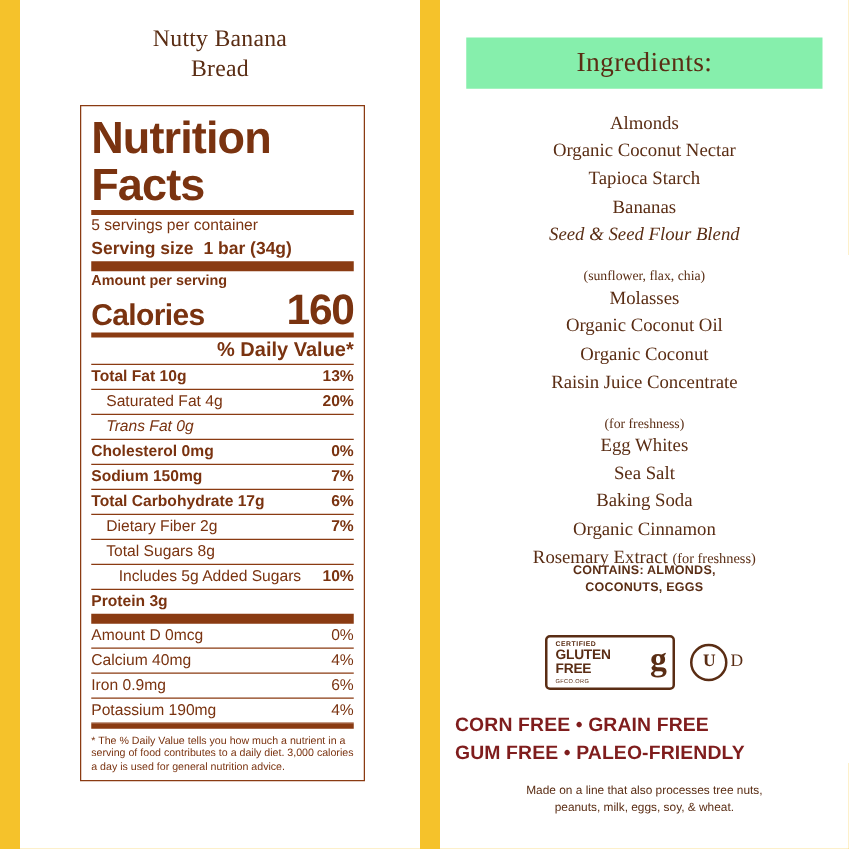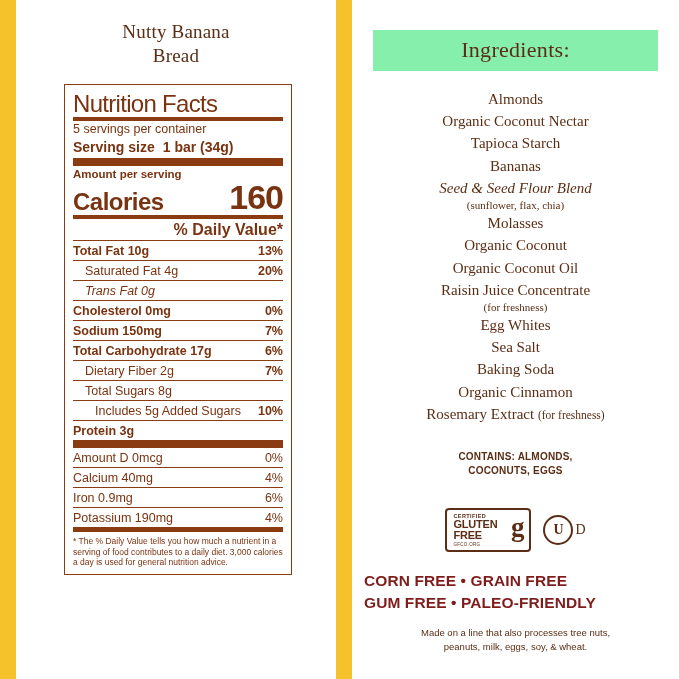--- a/index.html
+++ b/index.html
@@ -57,22 +57,22 @@
     top: 84px;
     width: 228px;
     border: 1.5px solid #8a3b12;
     box-sizing: border-box;
     padding: 6px 8px 6px 8px;
     color: #7a3310;
     font-family: "Liberation Sans", sans-serif;
     background: #fff;
   }
   .nf-title {
-    font-size: 24px;
-    font-weight: normal;
+    font-size: 36px;
+    font-weight: bold;
     letter-spacing: -0.7px;
     line-height: 1.05;
     color: #7a3310;
     margin: 0 0 1px 0;
   }
   .rule-thin { border-bottom: 1px solid #8a3b12; }
   .rule-med { border-bottom: 4px solid #8a3b12; }
   .rule-thick { border-bottom: 8px solid #8a3b12; }
   .nf-servings {
     font-size: 12.5px;
@@ -163,20 +163,21 @@
     font-family: "Liberation Serif", serif;
     color: #5a2d14;
   }
   .ing-item {
     font-size: 15px;
     line-height: 1.48;
   }
   .ing-item.small {
     font-size: 11px;
     line-height: 1.2;
+    margin-top: 16px;
   }
   .ing-item .note {
     font-size: 11.5px;
   }
   .ing-item .ital { font-style: italic; }
   .contains {
     position: absolute;
     left: 12px;
     top: 450px;
     width: 303px;
@@ -199,21 +200,21 @@
     gap: 12px;
   }
   .gf-badge {
     border: 2px solid #5a2d14;
     border-radius: 4px;
     padding: 3px 6px 3px 6px;
     display: flex;
     flex-direction: column;
     align-items: flex-start;
     position: relative;
-    width: 86px;
+    width: 104px;
     box-sizing: border-box;
     color: #5a2d14;
   }
   .gf-cert {
     font-size: 5.5px;
     letter-spacing: .4px;
     font-weight: bold;
   }
   .gf-main {
     font-size: 11px;
@@ -385,22 +386,22 @@
     </div>
 
     <div class="ing-list">
       <div class="ing-item"><span>Almonds</span></div>
       <div class="ing-item"><span>Organic Coconut Nectar</span></div>
       <div class="ing-item"><span>Tapioca Starch</span></div>
       <div class="ing-item"><span>Bananas</span></div>
       <div class="ing-item"><span class="ital">Seed &amp; Seed Flour Blend</span></div>
       <div class="ing-item small"><span>(sunflower, flax, chia)</span></div>
       <div class="ing-item"><span>Molasses</span></div>
+      <div class="ing-item"><span>Organic Coconut Oil</span></div>
       <div class="ing-item"><span>Organic Coconut</span></div>
-      <div class="ing-item"><span>Organic Coconut Oil</span></div>
       <div class="ing-item"><span>Raisin Juice Concentrate</span></div>
       <div class="ing-item small"><span>(for freshness)</span></div>
       <div class="ing-item"><span>Egg Whites</span></div>
       <div class="ing-item"><span>Sea Salt</span></div>
       <div class="ing-item"><span>Baking Soda</span></div>
       <div class="ing-item"><span>Organic Cinnamon</span></div>
       <div class="ing-item">
         <span>Rosemary Extract</span>
         <span class="note">(for freshness)</span>
       </div>

